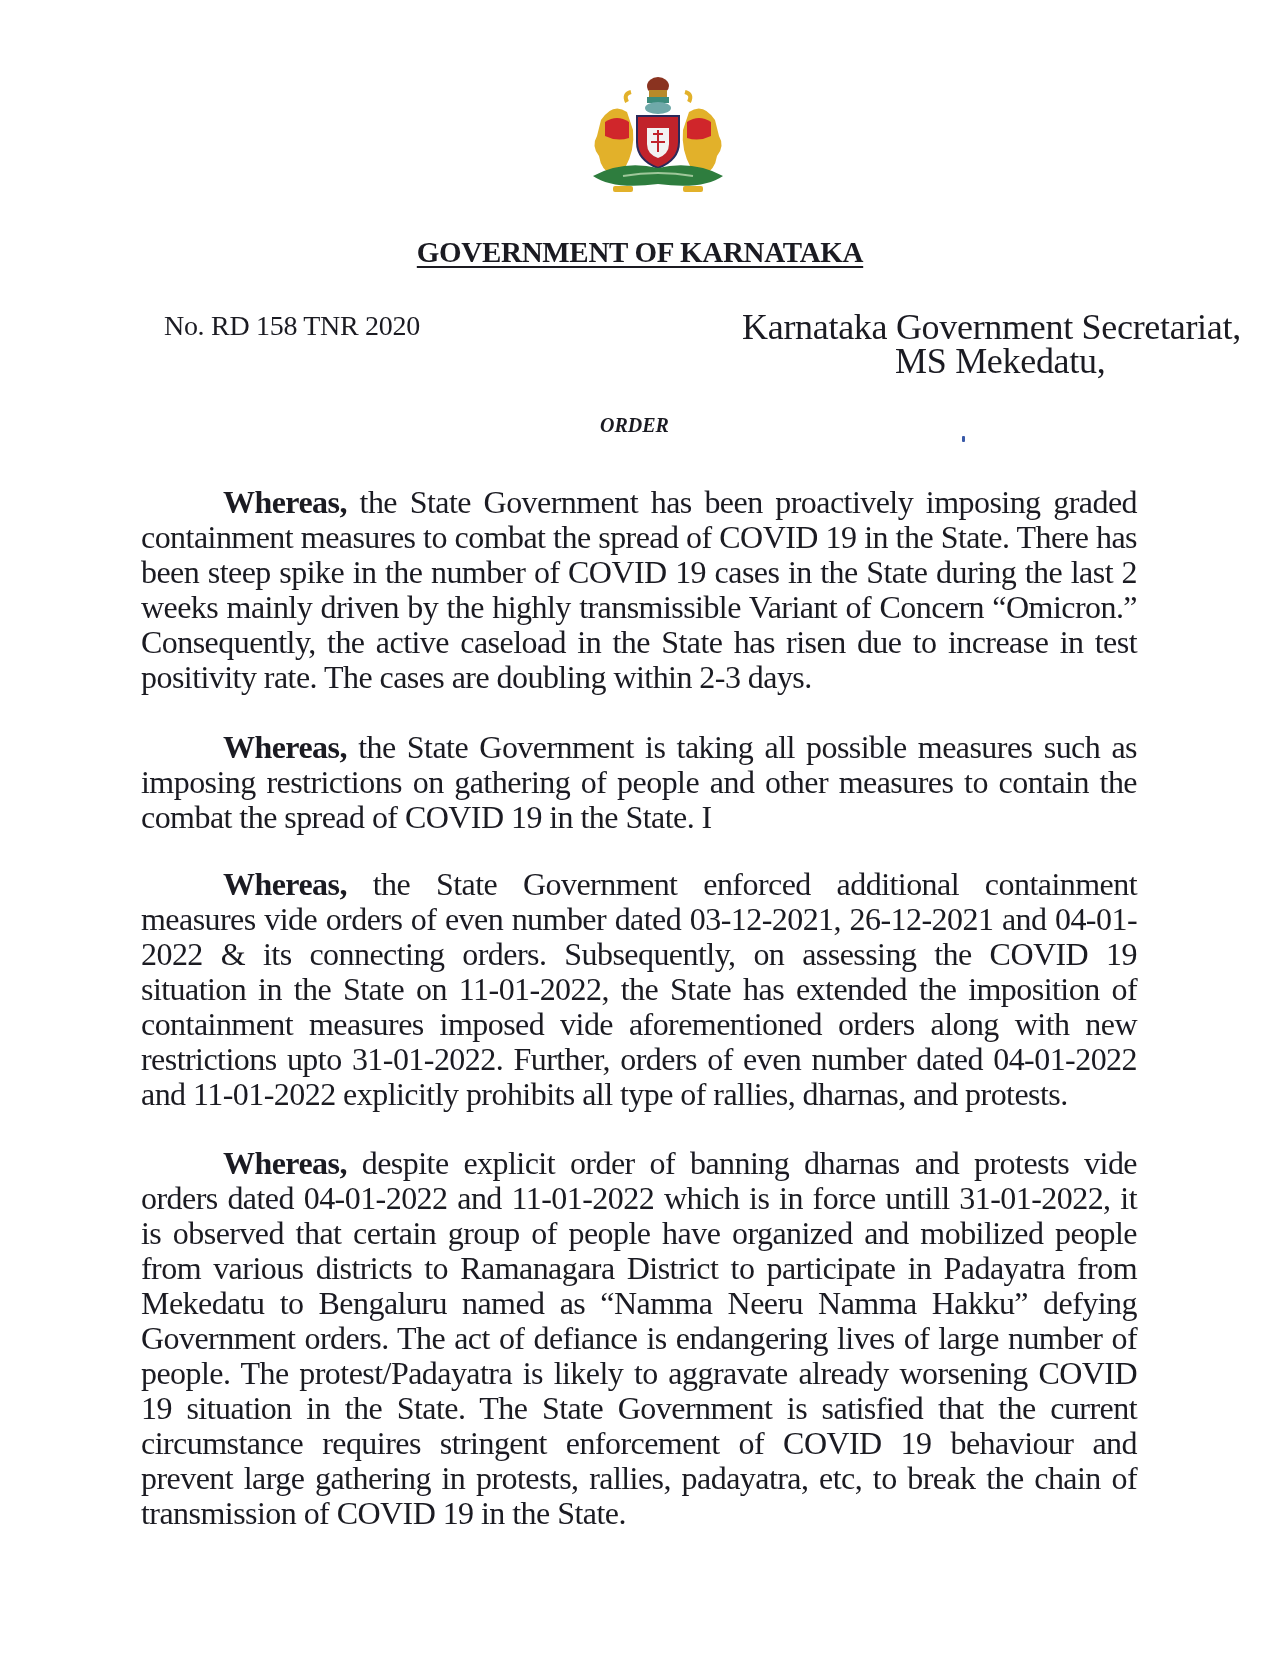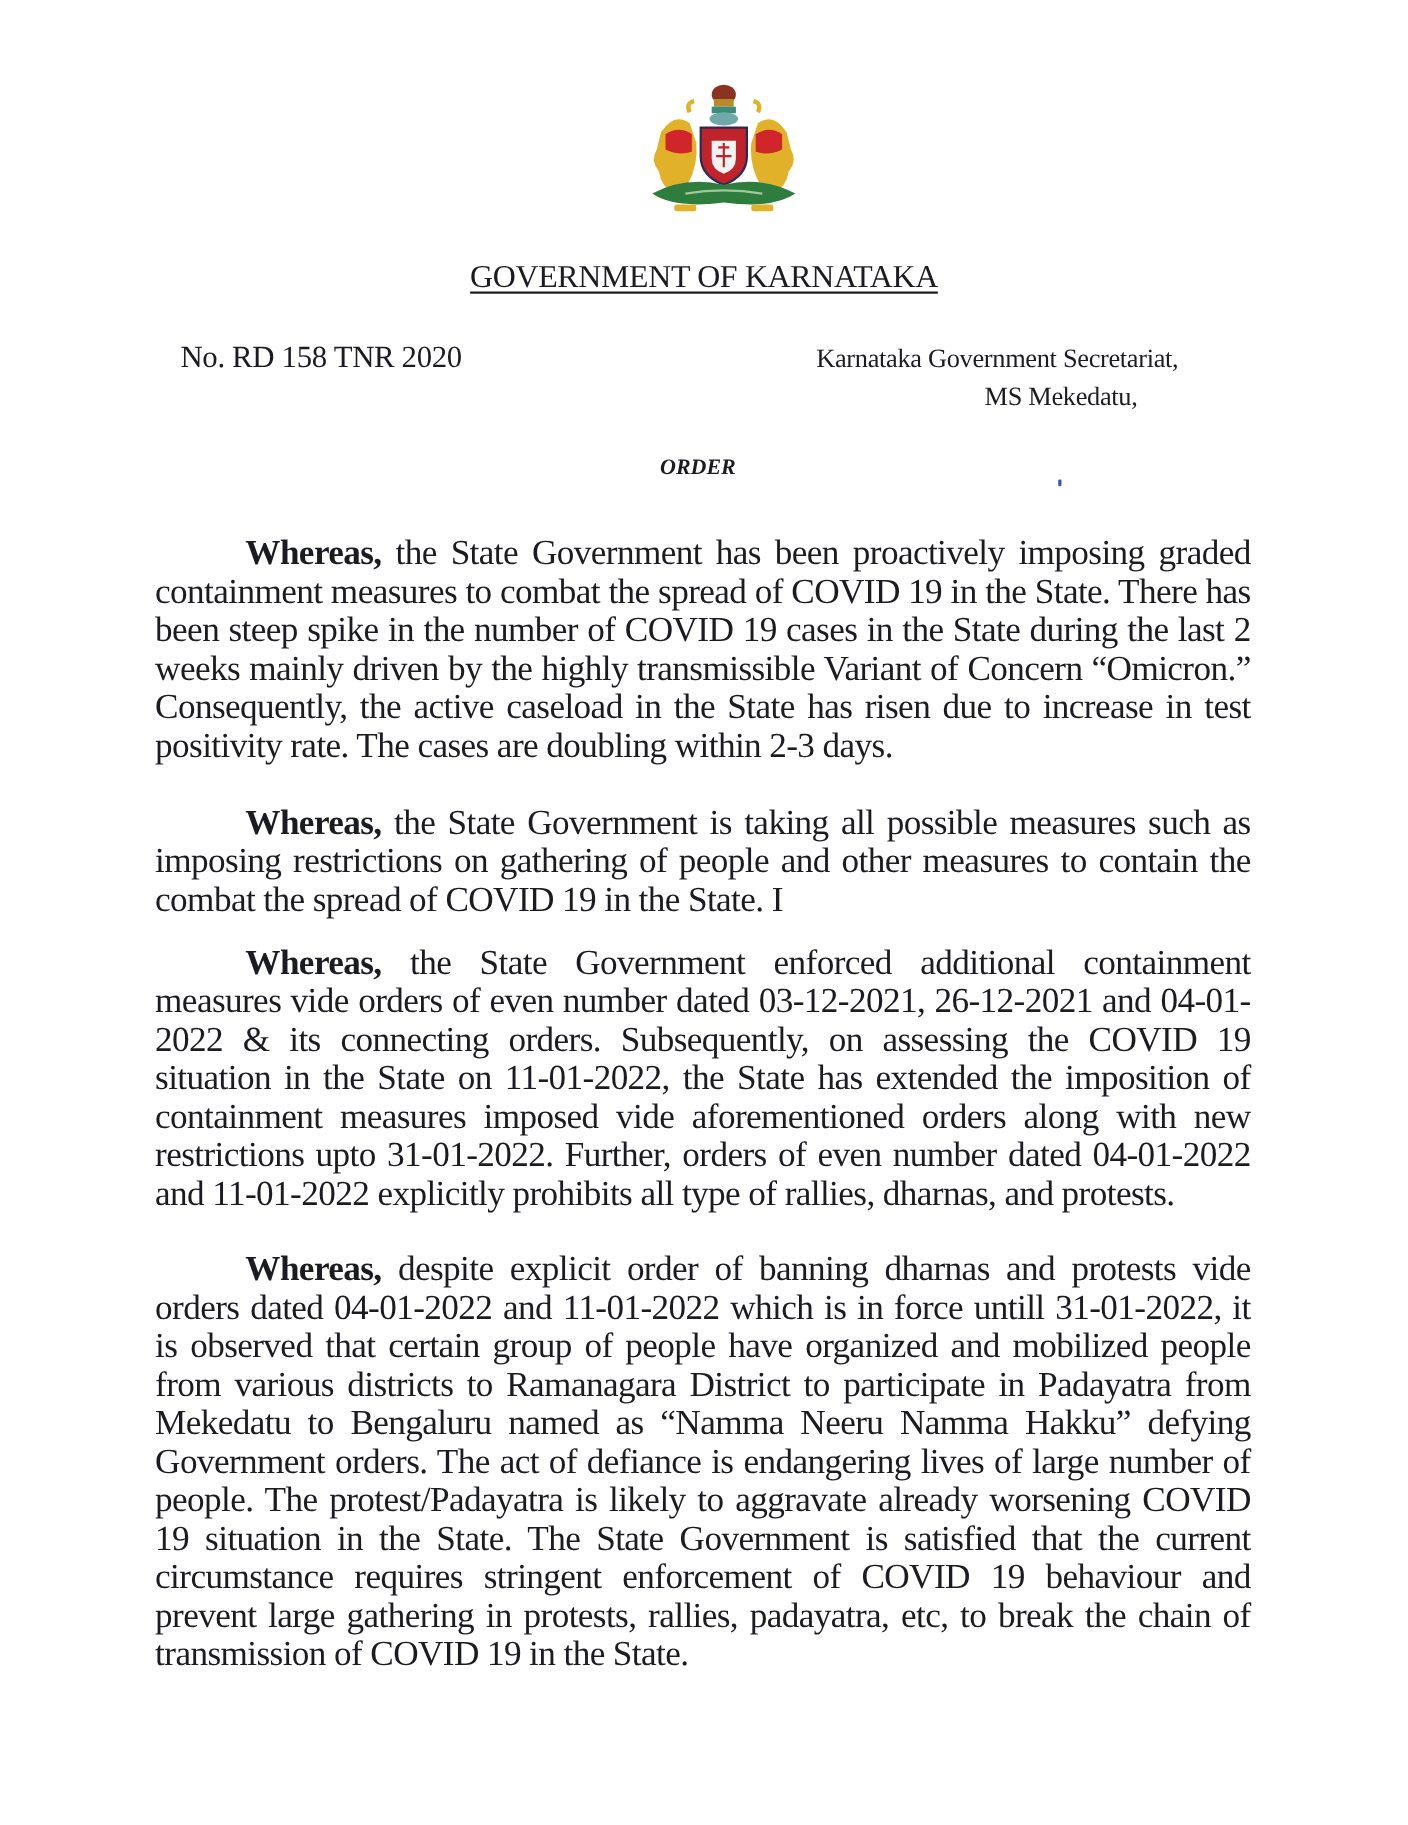--- a/index.html
+++ b/index.html
@@ -1,34 +1,34 @@
 <!DOCTYPE html>
 <html><head>
 <meta charset="utf-8">
 <style>
   html, body { margin: 0; padding: 0; background: #ffffff; }
   body { width: 1280px; height: 1659px; position: relative; overflow: hidden;
          font-family: "Liberation Serif", "DejaVu Serif", serif; color: #1b1b22; }
   .emblem { position: absolute; left: 583px; top: 72px; width: 150px; height: 128px; }
   .heading { position: absolute; top: 236px; left: 0; width: 1280px; text-align: center;
-             font-weight: normal; font-size: 29px; letter-spacing: -0.3px; }
+             font-weight: bold; font-size: 29px; letter-spacing: -0.3px; }
   .heading span { text-decoration: underline; text-decoration-thickness: 2px; text-underline-offset: 4px; }
   .refno { position: absolute; left: 164px; top: 310px; font-size: 28px; letter-spacing: -0.3px; text-align: right; }
-  .address { position: absolute; left: 730px; top: 310px; width: 440px; font-size: 24px; line-height: 34px; letter-spacing: -0.3px; }
+  .address { position: absolute; left: 730px; top: 310px; width: 440px; font-size: 36px; line-height: 34px; letter-spacing: -0.3px; }
   .address div { white-space: nowrap; }
   .address .l1 { padding-left: 12px; }
   .address .l2 { padding-left: 165px; }
   .address .l3 { padding-left: 42px; }
   .order-title { position: absolute; top: 414px; left: 600px; font-weight: bold; font-size: 20px; font-style: italic; }
   .stray-mark { position: absolute; top: 436px; left: 962px; width: 3px; height: 6px; background: #3a5aa8; border-radius: 1px; }
   .body { position: absolute; left: 141px; top: 485px; width: 996px; font-size: 32px; line-height: 35px;
           text-align: justify; letter-spacing: -0.55px; word-spacing: 0px; }
   .body p { margin: 0 0 35px 0; text-indent: 82px; }
   .body p b { font-weight: bold; }
-  .body p.p2 { margin-bottom: 22px; }
+  .body p.p2 { margin-bottom: 32px; }
   .body p.p3 { margin-bottom: 34px; }
 </style>
 </head>
 <body>
 
 <div class="emblem">
   <svg width="150" height="128" viewBox="0 0 150 128">
 
     <ellipse cx="75" cy="14" rx="11" ry="9" fill="#8a3320"></ellipse>
     <rect x="66" y="18" width="18" height="7" fill="#b88a2a"></rect>

